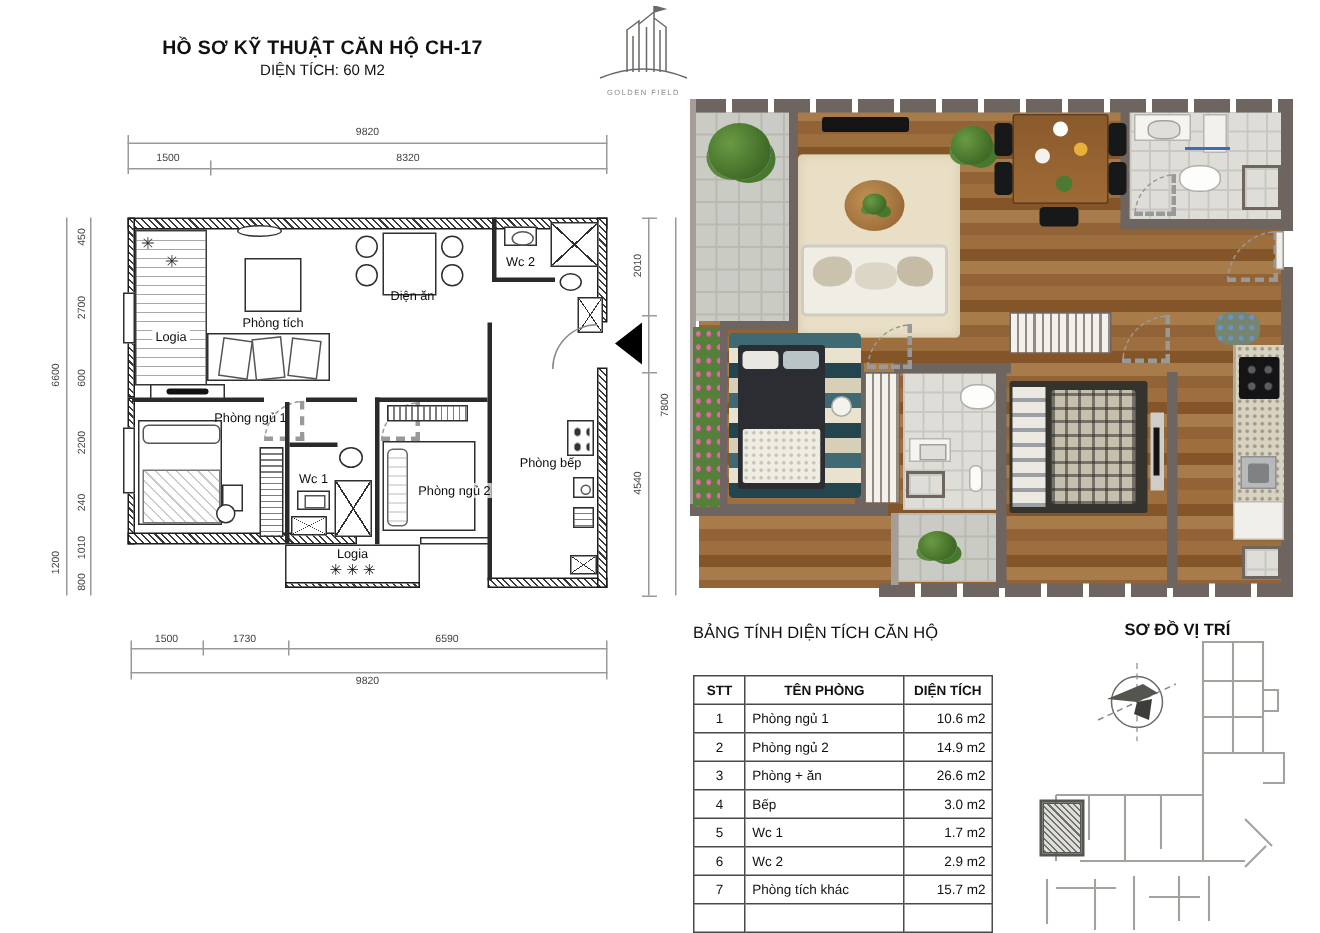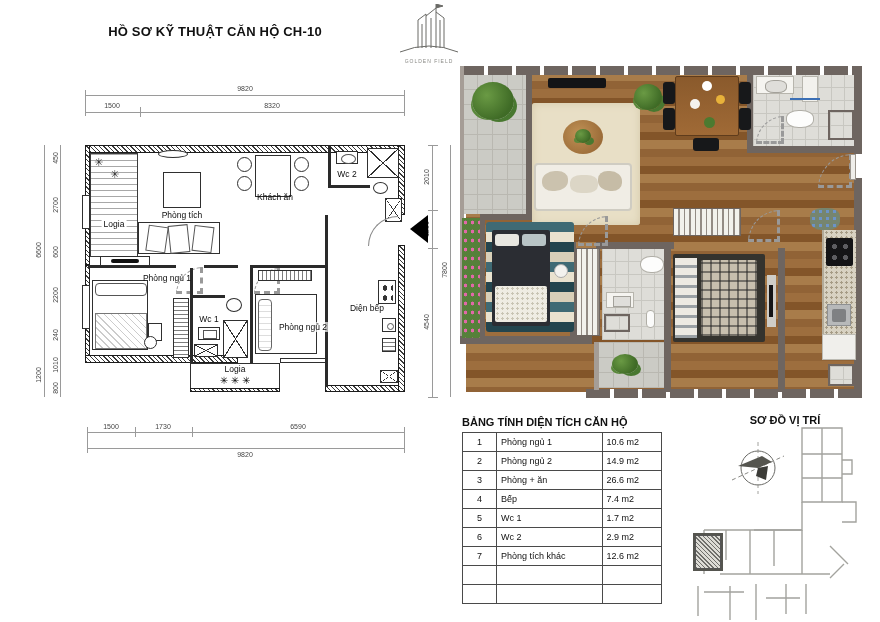--- a/index.html
+++ b/index.html
@@ -33,30 +33,31 @@
   .spk{background-color:#d8d2c2;background-image:radial-gradient(#a59b85 1px,transparent 1.4px);background-size:5px 5px}
   .strv{background:repeating-linear-gradient(90deg,#f2f1ec 0 4px,#938b84 4px 5.5px);border:1px solid #6e6560}
   .plaid{background-color:#c7bfae;background-image:repeating-linear-gradient(0deg,rgba(35,35,35,.5) 0 2px,transparent 2px 9px),repeating-linear-gradient(90deg,rgba(35,35,35,.5) 0 2px,transparent 2px 9px)}
   .dash{background-image:repeating-linear-gradient(90deg,transparent 0 24px,#fff 24px 28px)}
   
   #area-table{border-collapse:collapse;font-size:9px}
   #area-table td,#area-table th{border:1px solid #4a4a4a;padding:2px 4px;height:14px}
   #area-table th{font-weight:bold;text-align:center}
   .c-stt{width:26px;text-align:center}
   .c-name{width:100px;text-align:left}
-  .c-area{width:52px;text-align:left}
+  .c-area{width:52px;text-align:right}
   .hatchcell{background:repeating-linear-gradient(45deg,#6f6f6b 0 1px,#dddcd6 1px 3px);border:1px solid #555}
 </style>
 </head>
 <body>
 
 <div id="stage">
 
   <div class="a" style="left:95px;top:24px;width:240px;text-align:center">
-    <div style="font-size:13px;font-weight:bold;letter-spacing:.2px">HỒ SƠ KỸ THUẬT CĂN HỘ CH-10</div>
+    <div style="font-size:13px;font-weight:bold;letter-spacing:.2px">HỒ SƠ KỸ THUẬT CĂN HỘ CH-17</div>
+    <div style="font-size:10px;margin-top:3px">DIỆN TÍCH: 60 M2</div>
   </div>
 
   <div class="a" style="left:396px;top:4px;width:66px;height:62px;text-align:center">
     <svg width="66" height="50" viewBox="0 0 66 50">
       <g fill="none" stroke="#6a6a66" stroke-width="1">
         <path d="M22 44 L22 16 L30 10 L30 44"></path>
         <path d="M30 12 L40 4 L40 44"></path>
         <path d="M40 8 L48 14 L48 44"></path>
         <path d="M26 20 L26 44 M35 14 L35 44 M44 16 L44 44"></path>
         <path d="M4 48 Q33 36 62 48"></path>
@@ -132,21 +133,21 @@
       <div style="position:absolute;left:8px;top:3px;width:18px;height:24px;border:1px solid #555;transform:rotate(8deg)"></div>
       <div style="position:absolute;left:30px;top:2px;width:18px;height:26px;border:1px solid #555;transform:rotate(-6deg)"></div>
       <div style="position:absolute;left:54px;top:3px;width:18px;height:24px;border:1px solid #555;transform:rotate(7deg)"></div>
     </div>
 
     <div class="a bx" style="left:225px;top:75px;width:36px;height:42px"></div>
     <div class="a bx" style="left:207px;top:77px;width:15px;height:15px;border-radius:50%"></div>
     <div class="a bx" style="left:207px;top:96px;width:15px;height:15px;border-radius:50%"></div>
     <div class="a bx" style="left:264px;top:77px;width:15px;height:15px;border-radius:50%"></div>
     <div class="a bx" style="left:264px;top:96px;width:15px;height:15px;border-radius:50%"></div>
-    <span class="lbl" style="left:245px;top:112px">Khách ăn</span>
+    <span class="lbl" style="left:245px;top:112px">Diện ăn</span>
 
     <div class="a wl" style="left:298px;top:65px;width:3px;height:43px"></div>
     <div class="a wl" style="left:298px;top:105px;width:42px;height:3px"></div>
     <div class="a bx" style="left:306px;top:71px;width:22px;height:13px">
       <div style="position:absolute;left:4px;top:2px;width:13px;height:8px;border:1px solid #555;border-radius:50%"></div>
     </div>
     <span class="lbl" style="left:317px;top:89px">Wc 2</span>
     <div class="a xb" style="left:337px;top:68px;width:32px;height:30px"></div>
     <div class="a bx" style="left:343px;top:102px;width:15px;height:12px;border-radius:50%"></div>
     <div class="a xb" style="left:355px;top:118px;width:17px;height:24px"></div>
@@ -183,21 +184,21 @@
     </div>
     <div class="a xb" style="left:164px;top:264px;width:24px;height:13px"></div>
     <div class="a xb" style="left:193px;top:240px;width:25px;height:38px"></div>
 
     <div class="a strtech" style="left:228px;top:190px;width:54px;height:11px;background:repeating-linear-gradient(90deg,#fff 0 3px,#7d7d7d 3px 4px)"></div>
     <div class="a bx" style="left:225px;top:214px;width:62px;height:60px">
       <div style="position:absolute;left:2px;top:4px;width:12px;height:50px;border:1px solid #666;border-radius:4px;background:repeating-linear-gradient(180deg,transparent 0 5px,#ddd 5px 6px)"></div>
     </div>
     <span class="lbl" style="left:273px;top:242px;background:rgba(255,255,255,.7);padding:0 1px">Phòng ngủ 2</span>
 
-    <span class="lbl" style="left:337px;top:223px">Diện bếp</span>
+    <span class="lbl" style="left:337px;top:223px">Phòng bếp</span>
     <div class="a bx" style="left:348px;top:200px;width:18px;height:24px">
       <div style="position:absolute;inset:2px;background-image:radial-gradient(#333 2px,transparent 2.4px);background-size:8px 10px"></div>
     </div>
     <div class="a bx" style="left:352px;top:238px;width:14px;height:14px">
       <div style="position:absolute;left:4px;top:4px;width:5px;height:5px;border:1px solid #555;border-radius:50%"></div>
     </div>
     <div class="a strtech" style="left:352px;top:258px;width:14px;height:14px"></div>
     <div class="a xb" style="left:350px;top:290px;width:18px;height:13px"></div>
 
     <div class="a bx" style="left:160px;top:283px;width:90px;height:29px"></div>
@@ -309,57 +310,62 @@
       <div style="position:absolute;inset:3px;background-image:radial-gradient(#5c5c60 2.4px,transparent 2.8px);background-size:11px 11px"></div>
     </div>
     <div class="a" style="left:367px;top:246px;width:24px;height:22px;background:#b7b9ba;border:1px solid #8e9092">
       <div style="position:absolute;left:4px;top:4px;width:14px;height:13px;background:#7f8183;border-radius:2px"></div>
     </div>
     <div class="a" style="left:362px;top:276px;width:34px;height:26px;background:#f0efeb;border:1px solid #bdbbb3"></div>
     <div class="a tile2 xb" style="left:368px;top:306px;width:26px;height:22px;border:2px solid #6e6560"></div>
   </div>
 
   <div class="a" style="left:462px;top:416px;width:200px">
-    <div style="font-size:11px;font-weight:bold;margin-bottom:4px">BẢNG TÍNH DIỆN TÍCH CĂN HỘ</div>
+    <div style="font-size:11px;font-weight:normal;margin-bottom:22px">BẢNG TÍNH DIỆN TÍCH CĂN HỘ</div>
     <table id="area-table">
       <tbody>
+          <tr>
+        <th class="c-stt">STT</th>
+        <th class="c-name">TÊN PHÒNG</th>
+        <th class="c-area">DIỆN TÍCH</th>
+      </tr>
       <tr>
         <td class="c-stt">1</td>
         <td class="c-name">Phòng ngủ 1</td>
         <td class="c-area">10.6 m2</td>
       </tr>
       <tr>
         <td class="c-stt">2</td>
         <td class="c-name">Phòng ngủ 2</td>
         <td class="c-area">14.9 m2</td>
       </tr>
       <tr>
         <td class="c-stt">3</td>
         <td class="c-name">Phòng + ăn</td>
         <td class="c-area">26.6 m2</td>
       </tr>
       <tr>
         <td class="c-stt">4</td>
         <td class="c-name">Bếp</td>
-        <td class="c-area">7.4 m2</td>
+        <td class="c-area">3.0 m2</td>
       </tr>
       <tr>
         <td class="c-stt">5</td>
         <td class="c-name">Wc 1</td>
         <td class="c-area">1.7 m2</td>
       </tr>
       <tr>
         <td class="c-stt">6</td>
         <td class="c-name">Wc 2</td>
         <td class="c-area">2.9 m2</td>
       </tr>
       <tr>
         <td class="c-stt">7</td>
         <td class="c-name">Phòng tích khác</td>
-        <td class="c-area">12.6 m2</td>
+        <td class="c-area">15.7 m2</td>
       </tr>
       <tr>
             <td class="c-stt"></td>
             <td class="c-name"></td>
             <td class="c-area"></td>
           </tr>
       <tr>
             <td class="c-stt"></td>
             <td class="c-name"></td>
             <td class="c-area"></td>

